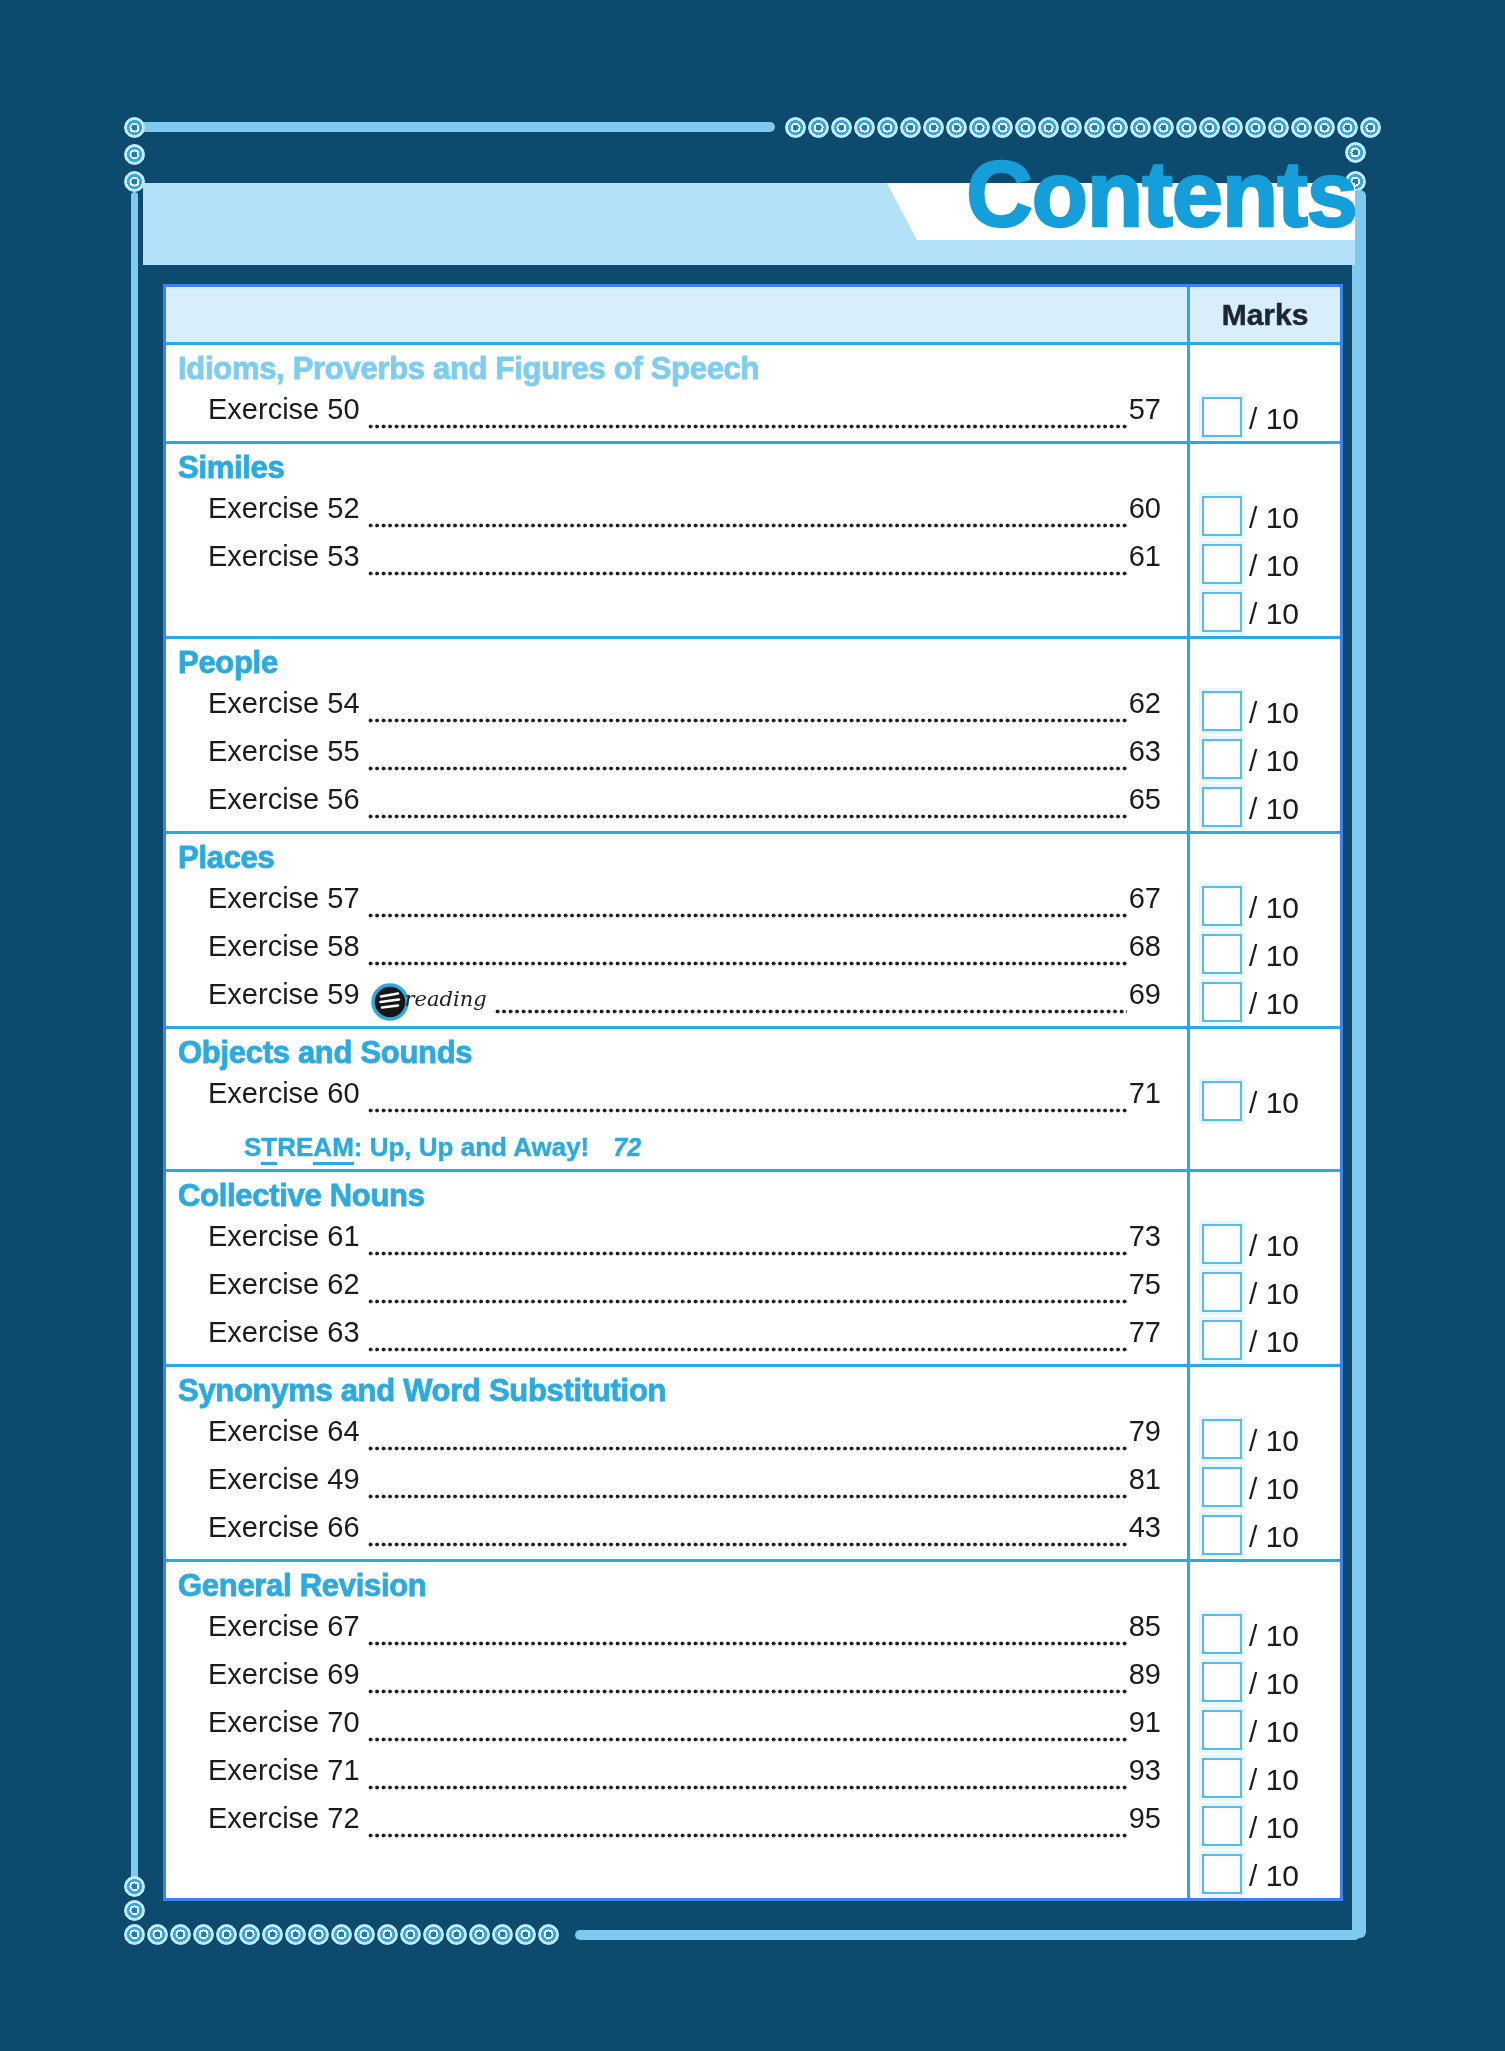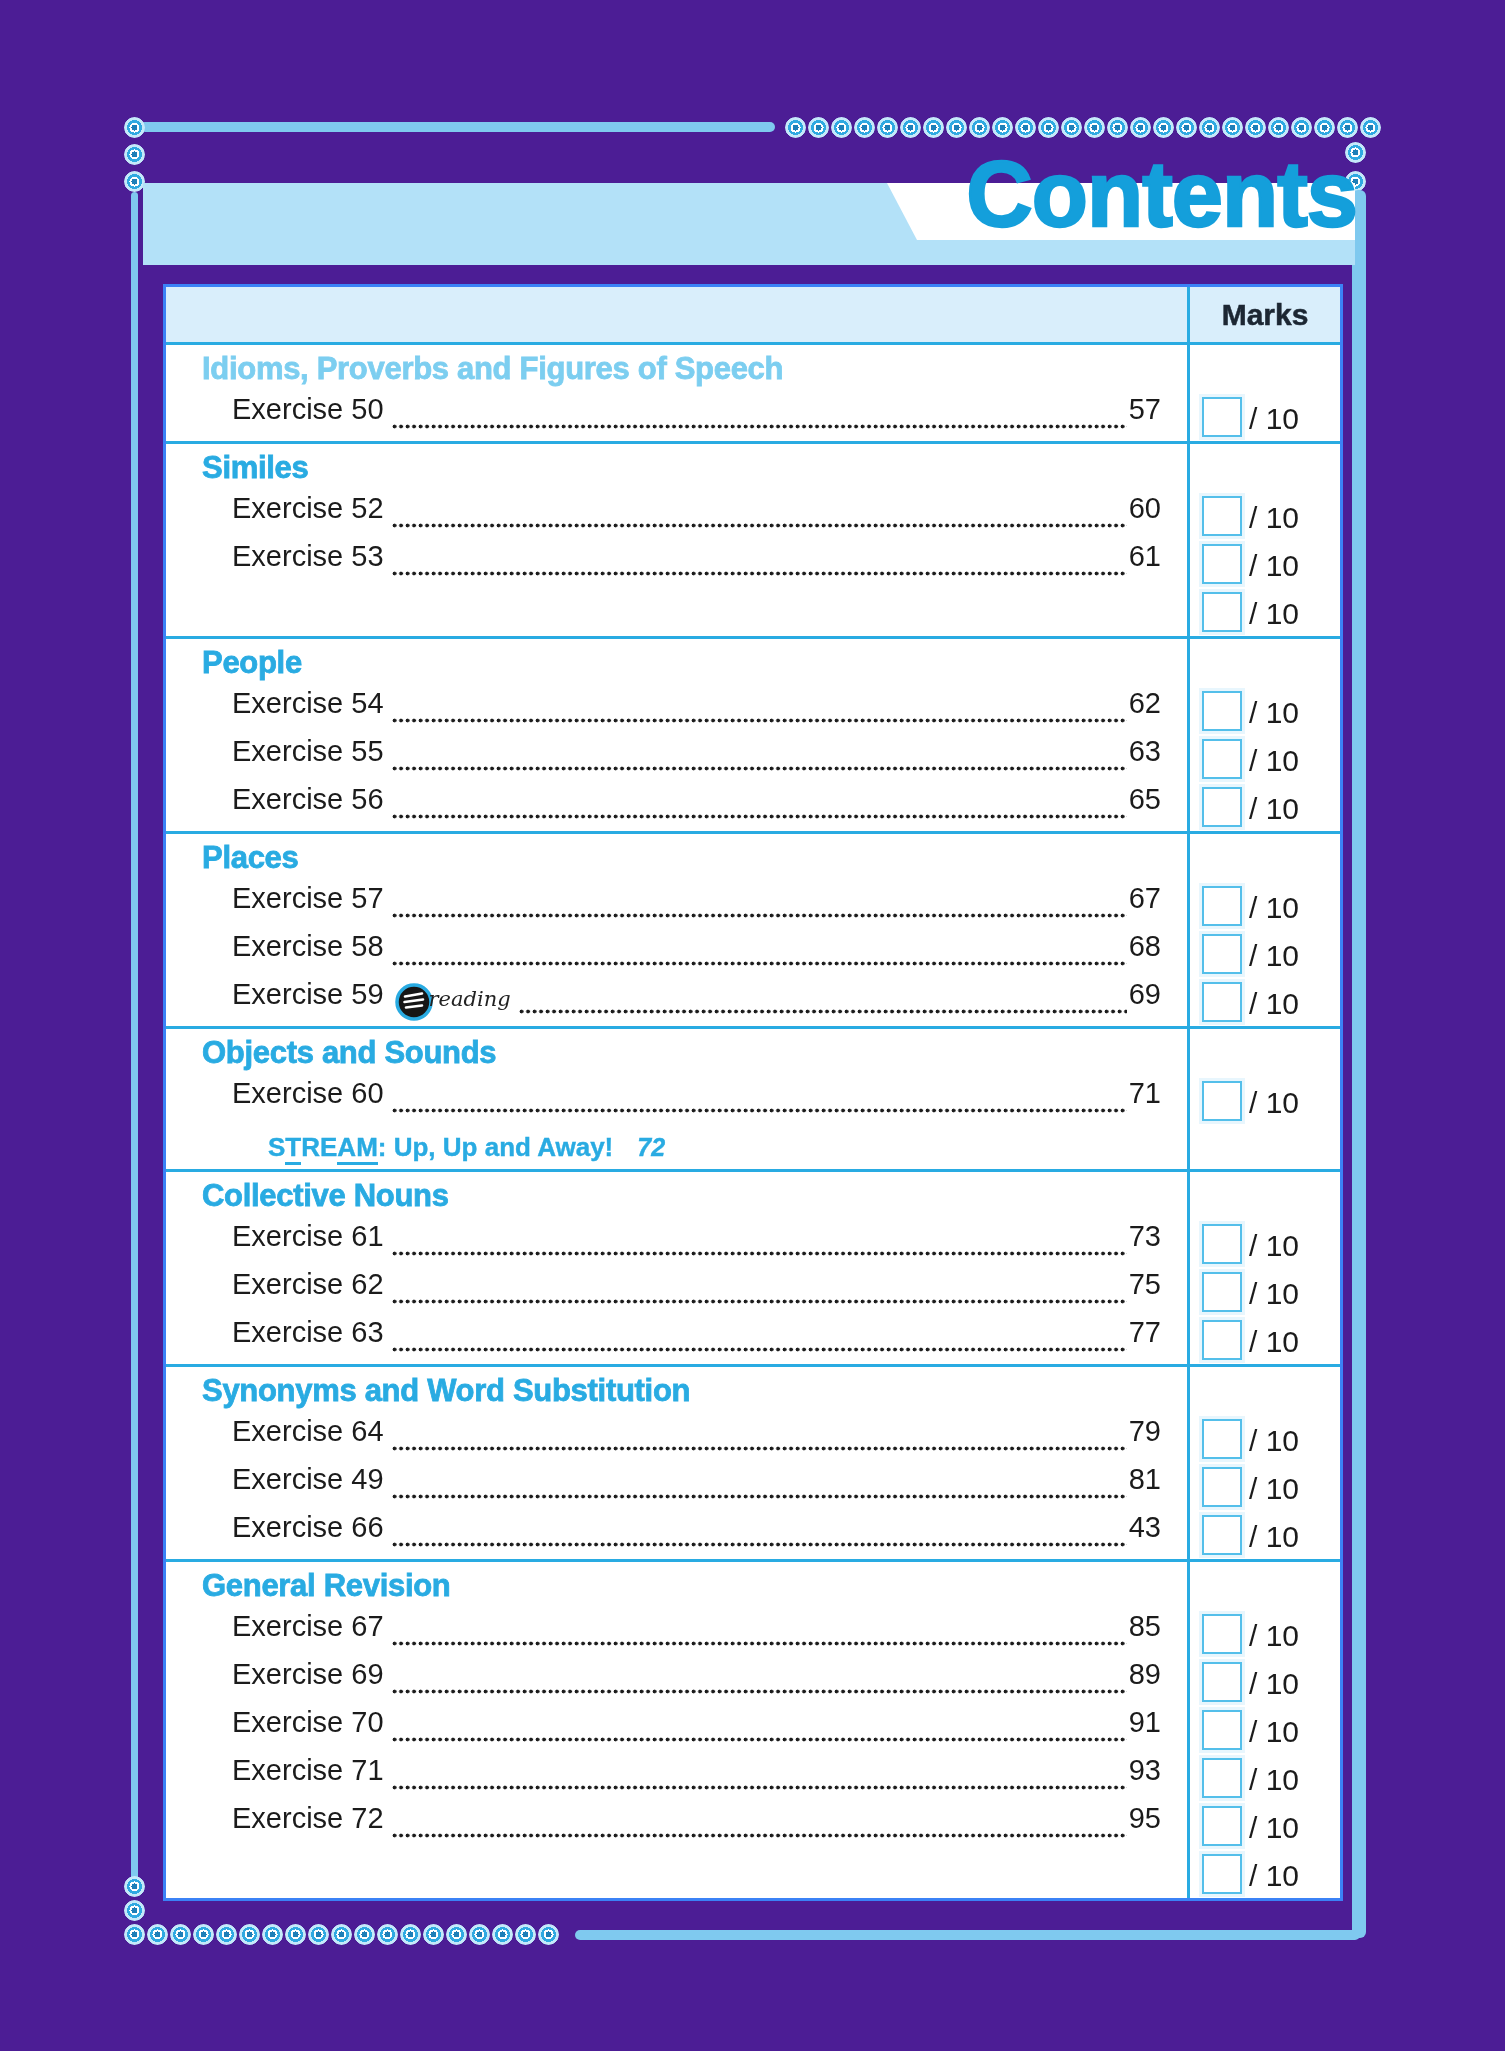--- a/index.html
+++ b/index.html
@@ -1,16 +1,16 @@
 <!DOCTYPE html>
 <html><head>
 <meta charset="utf-8">
 <style>
   html,body{margin:0;padding:0;background:#fff;}
-  .page{position:relative;width:1505px;height:2051px;background:#4c1d95;overflow:hidden;
+  .page{position:relative;width:1505px;height:2051px;background:#0c4a6e;overflow:hidden;
         font-family:"Liberation Sans",sans-serif;color:#1b1b1b;}
 
   
   .bar{position:absolute;background:#7fc9ef;border-radius:6px;}
   .dot{width:21px;height:21px;border-radius:50%;flex:0 0 auto;
        background:radial-gradient(circle,#1d7fb8 0 3px,#ffffff 3px 5px,#2fa9e1 5px 7.5px,#c5e9fa 7.5px 10.5px,rgba(197,233,250,0) 10.5px);}
   .dots-row{position:absolute;display:flex;gap:2px;}
   .dots-col{position:absolute;display:flex;flex-direction:column;gap:6px;}
 
   
@@ -22,21 +22,21 @@
 
   
   .toc{position:absolute;left:163px;top:284px;width:1174px;border:3px solid #3b82f6;background:#fff;}
   .toc-header{display:flex;height:55px;background:#d9eefb;border-bottom:3px solid #29abe2;}
   .toc-header .main-head{flex:1;}
   .toc-header .marks-head{width:150px;border-left:3px solid #29abe2;display:flex;align-items:center;justify-content:center;
        font-weight:bold;font-size:30px;color:#1c2733;-webkit-text-stroke:0.5px #1c2733;}
 
   .section{display:flex;}
   .section + .section{border-top:3px solid #29abe2;}
-  .main-col{flex:1;min-width:0;margin-left:24px;}
+  .main-col{flex:1;min-width:0;}
   .marks-col{width:150px;border-left:3px solid #29abe2;}
 
   .sec-heading{height:48px;display:flex;align-items:center;padding:0 12px;
                font-weight:bold;font-size:31px;letter-spacing:-0.3px;color:#29abe2;
                -webkit-text-stroke:0.8px #29abe2;}
   .sec-heading.light{color:#7ccef0;-webkit-text-stroke:0.8px #7ccef0;}
 
   .ex-row{height:48px;display:flex;padding:0 26px 0 42px;font-size:29px;}
   .ex-label{white-space:nowrap;}
   .leader{flex:1;height:5px;margin:0 2px 0 8px;align-self:center;transform:translateY(9px);

